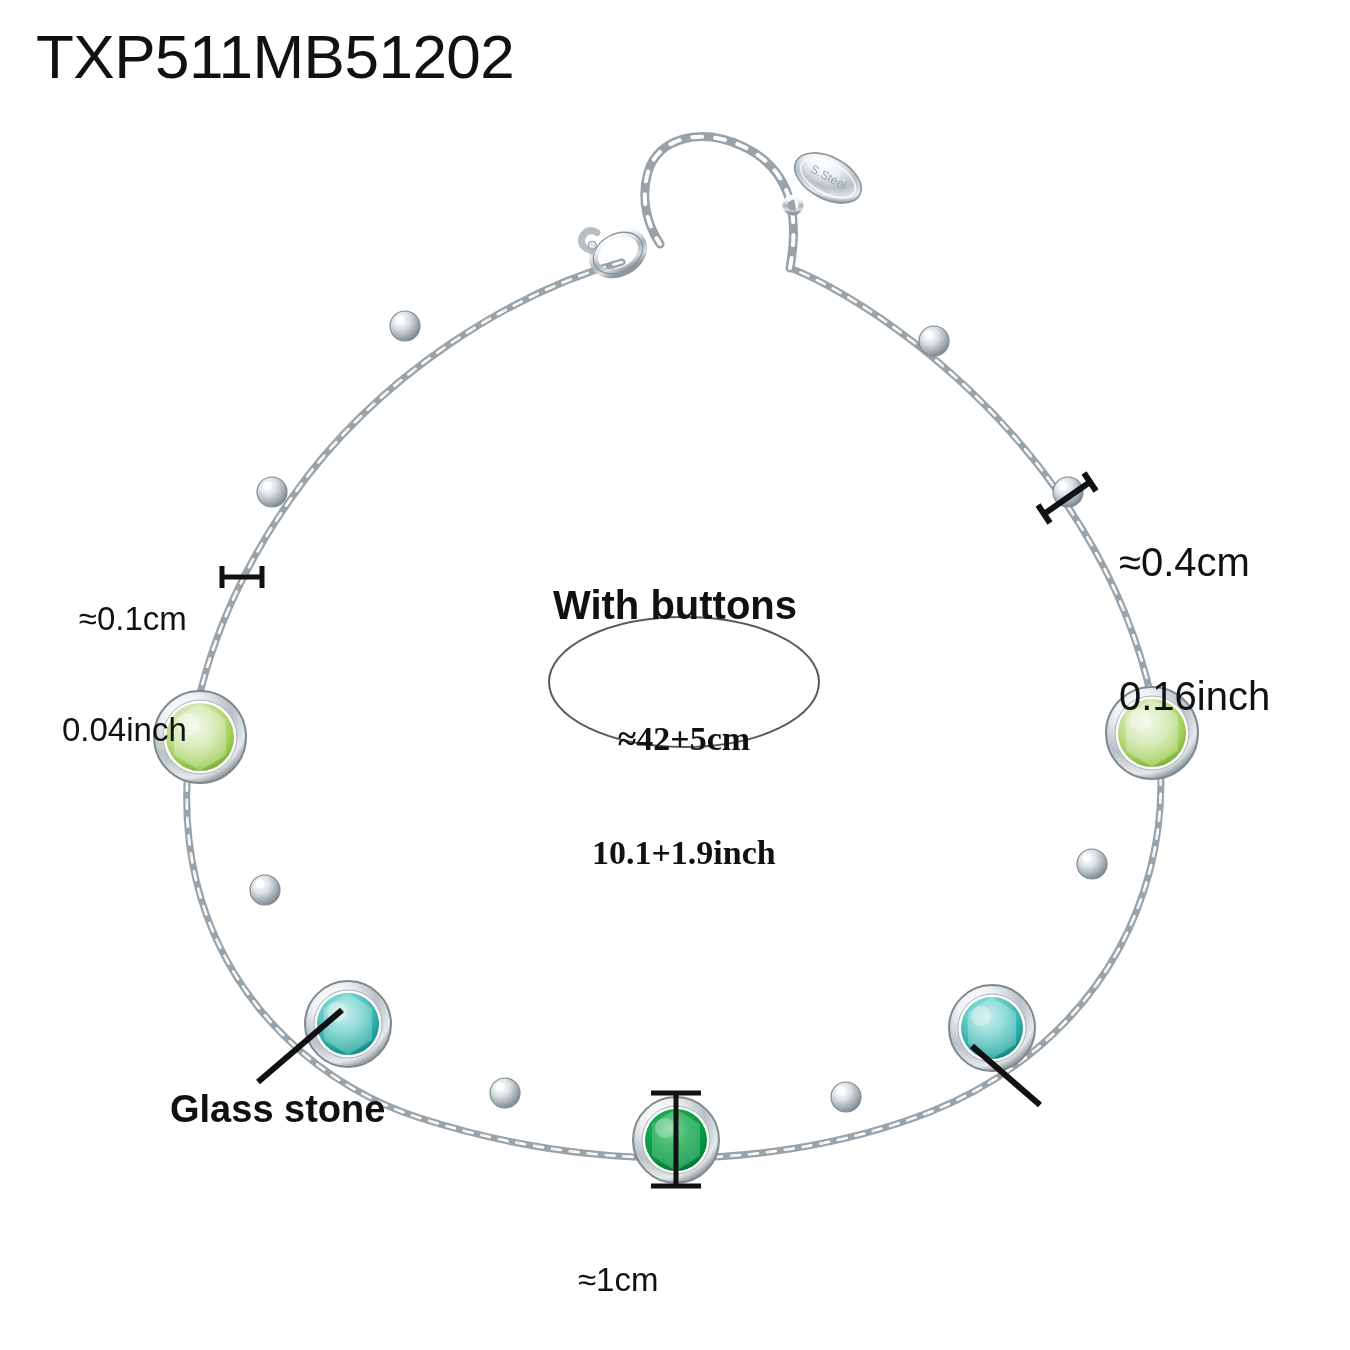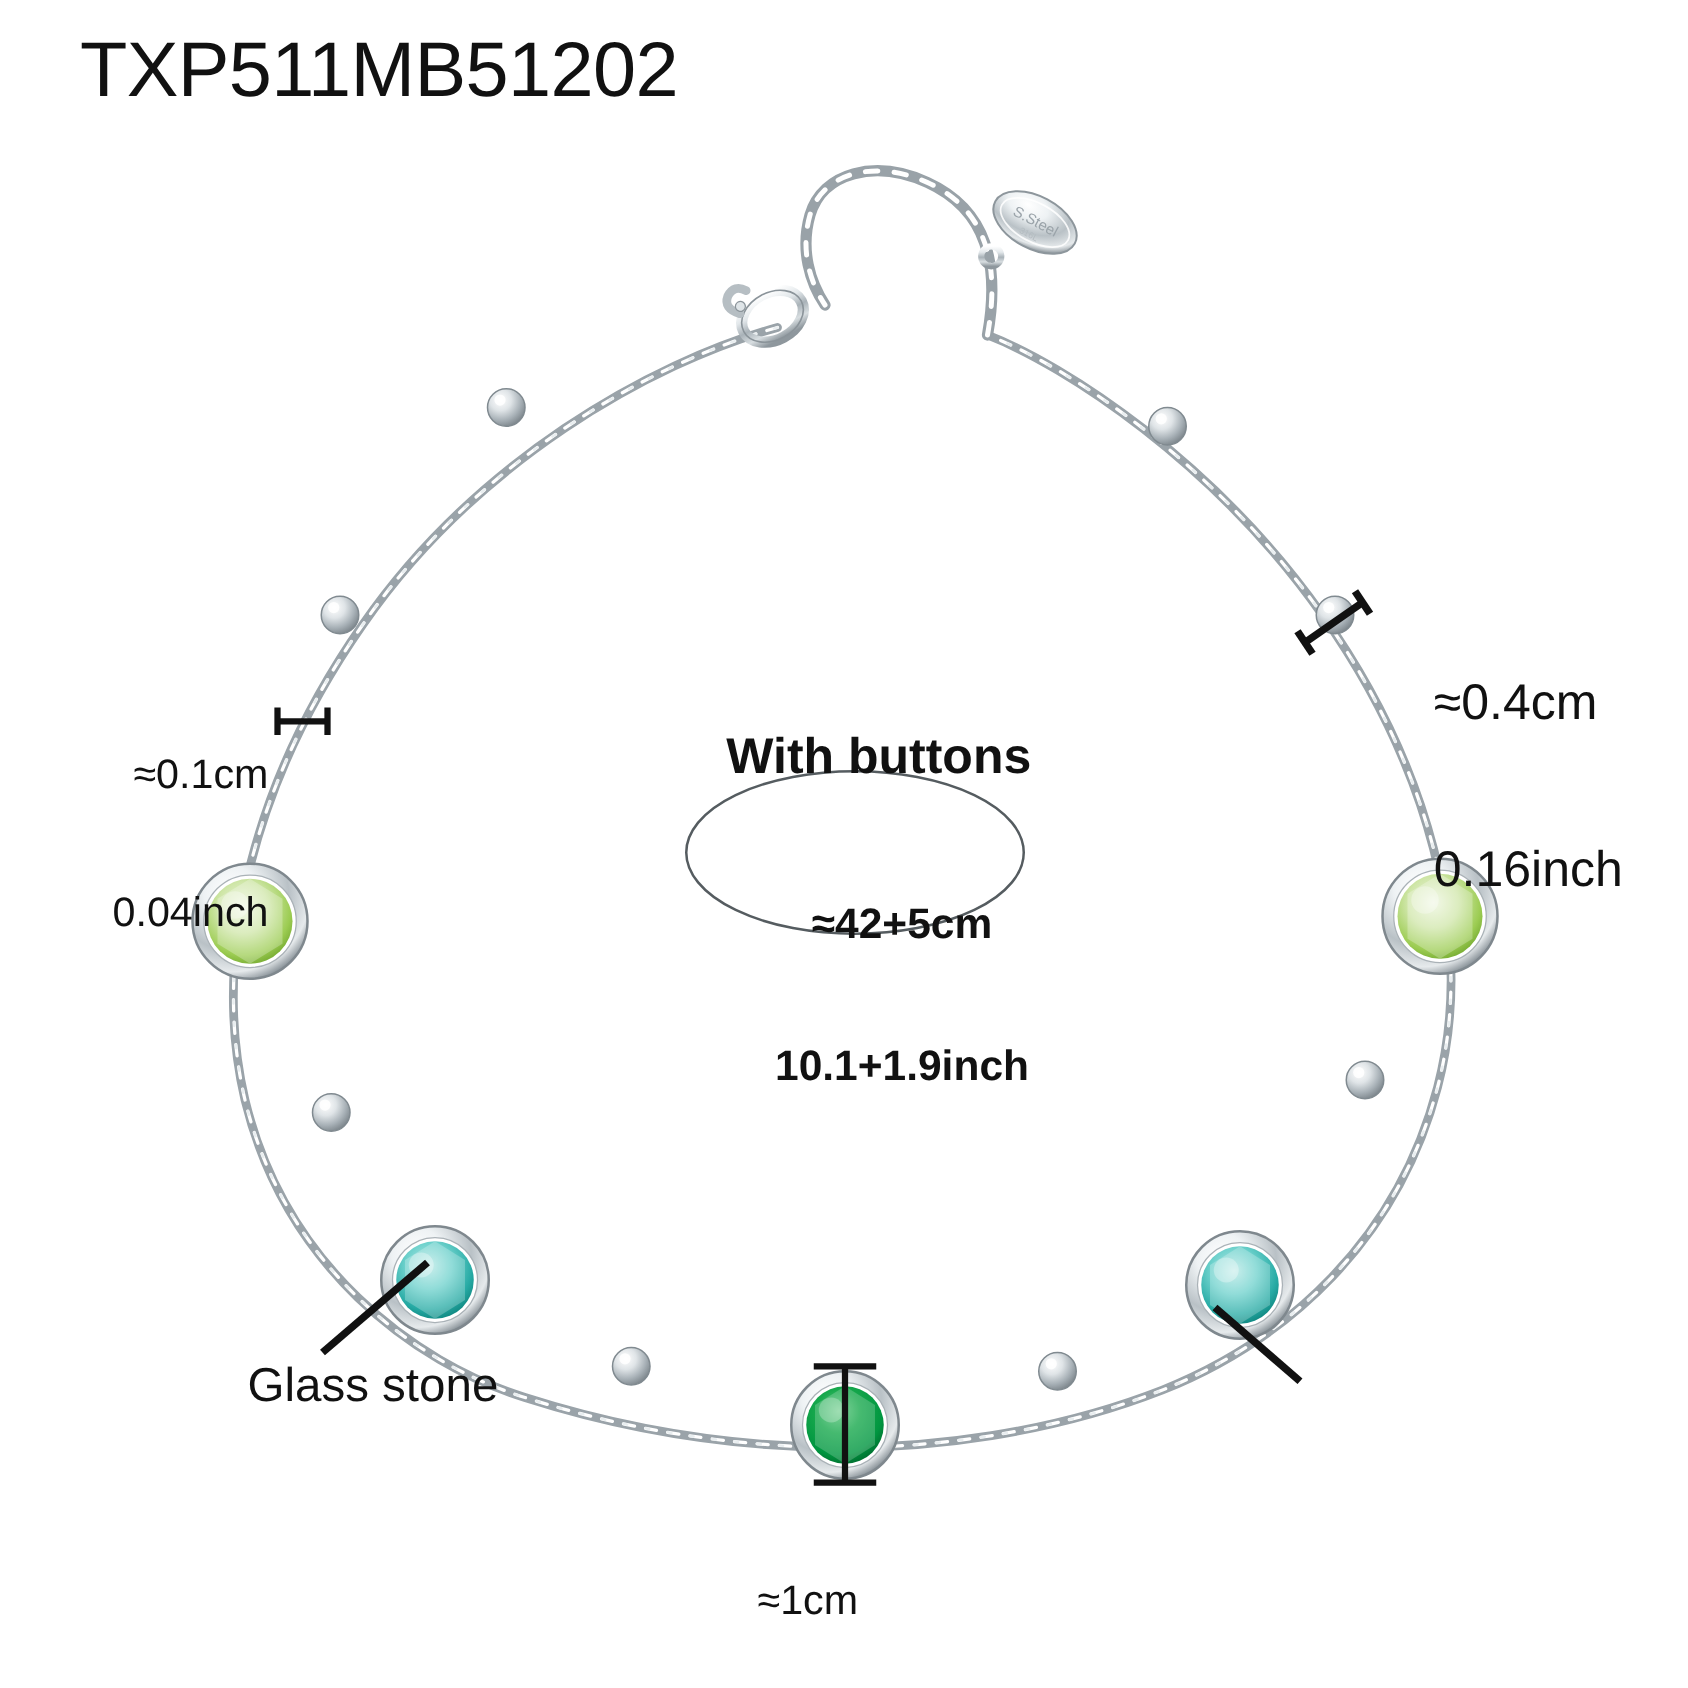--- a/index.html
+++ b/index.html
@@ -24,21 +24,20 @@
     left: 0;
     top: 0;
     width: 1350px;
     height: 1350px;
   }
   .txt {
     position: absolute;
     white-space: pre;
     color: #111111;
     line-height: 1.12;
-    margin-left: 28px;
   }
   #sku-title {
     left: 36px;
     top: 22px;
     font-size: 62px;
     font-weight: 400;
     letter-spacing: -0.5px;
   }
   #weight-text {
     left: 712px;
@@ -53,21 +52,21 @@
     font-size: 40px;
     font-weight: 600;
   }
   #length-block {
     left: 592px;
     top: 644px;
     font-size: 34px;
     font-weight: 600;
     text-align: center;
   }
-  #length-block div { display: block; }
+  #length-block div { display: block; font-family: Liberation Serif, serif; }
   #dim-left {
     left: 62px;
     top: 527px;
     font-size: 33px;
     font-weight: 500;
     text-align: right;
   }
   #dim-right {
     left: 1119px;
     top: 450px;
@@ -77,21 +76,21 @@
   #dim-bottom {
     left: 578px;
     top: 1188px;
     font-size: 33px;
     font-weight: 500;
   }
   #label-glass {
     left: 170px;
     top: 1088px;
     font-size: 38px;
-    font-weight: 400;
+    font-weight: 700;
   }
   #label-steel {
     left: 948px;
     top: 1105px;
     font-size: 38px;
     font-weight: 500;
   }
 </style>
 </head>
 <body>

